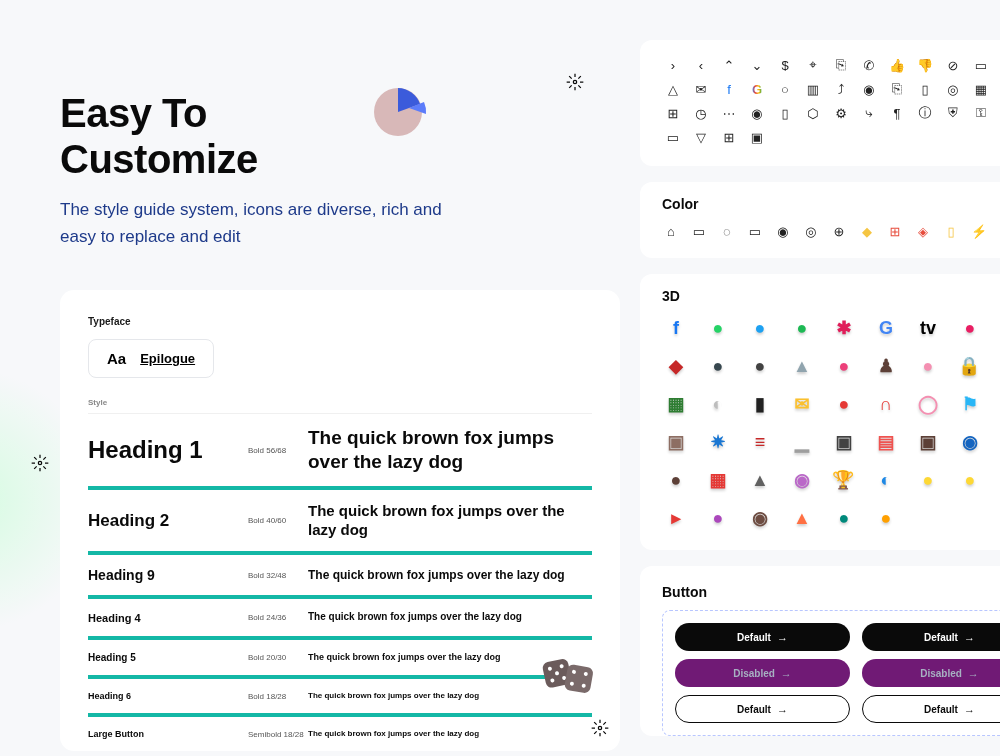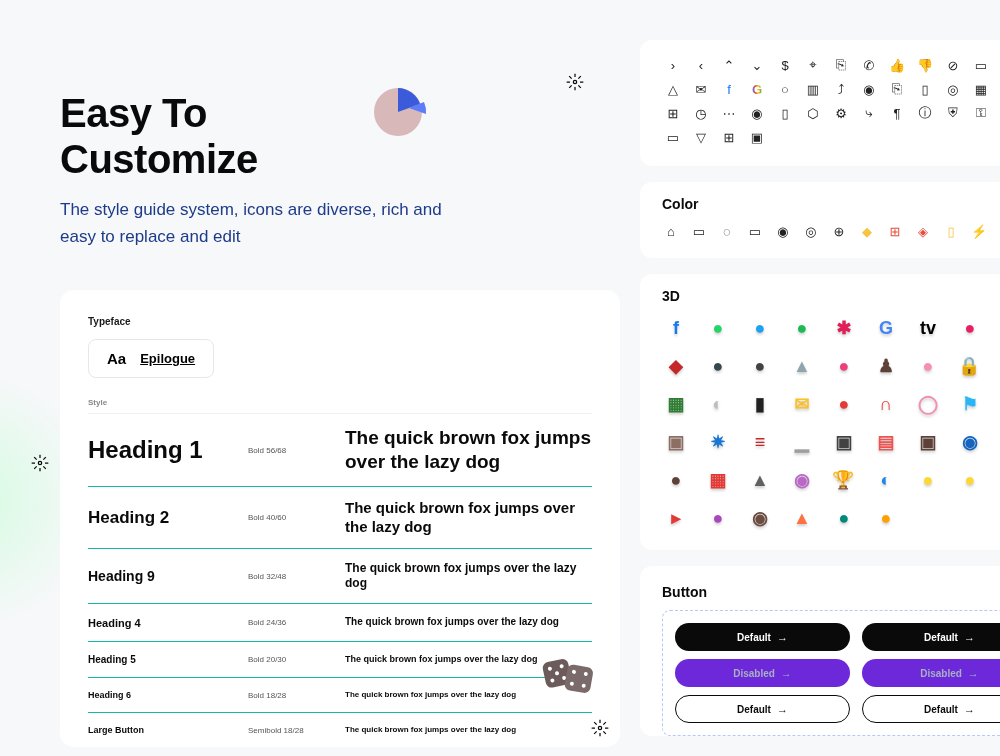--- a/index.html
+++ b/index.html
@@ -36,41 +36,41 @@
   padding: 10px 18px; margin-bottom: 20px;
 }
 .font-chip .aa { font-size: 15px; font-weight: 800; }
 .font-chip .name { font-size: 13px; font-weight: 700; text-decoration: underline; }
 .style-label { font-size: 8px; font-weight: 600; color: #888; margin-bottom: 6px; }
 .type-row {
   display: grid;
   grid-template-columns: 160px 60px 1fr;
   align-items: center;
   padding: 12px 0;
-  border-top: 1px solid #14b8a6;
+  border-top: 4px solid #14b8a6;
 }
 .type-row.first { border-top: 1px solid #f0f0f0; }
 .type-row .hname { font-weight: 800; color: #0a0a0a; }
 .type-row .meta { font-size: 8px; color: #555; }
-.type-row .sample { font-weight: 800; color: #0a0a0a; line-height: 1.25; margin-left: 37px; }
+.type-row .sample { font-weight: 800; color: #0a0a0a; line-height: 1.25; }
 .dice { position: absolute; right: 40px; top: 640px; width: 64px; height: 64px; }
 .green-blob { position: absolute; top: 350px; left: -60px; width: 140px; height: 300px; background: radial-gradient(circle at 20% 50%, rgba(180,255,200,0.5) 0%, rgba(255,255,255,0) 70%); z-index: 0; }
 .right .card { background: #fff; border-radius: 12px; padding: 14px 0 18px 22px; margin-bottom: 16px; margin-right: -50px; overflow: hidden; }
 .icon-grid { display: grid; grid-template-columns: repeat(12, 24px); gap: 2px 4px; }
 .icon-grid .ic { width: 22px; height: 22px; display: flex; align-items: center; justify-content: center; font-size: 13px; color: #222; }
 .section-title { font-size: 14px; font-weight: 800; color: #0a0a0a; margin-bottom: 10px; }
 .color-grid { display: grid; grid-template-columns: repeat(12, 24px); gap: 6px 4px; }
 .color-grid .ci { width: 18px; height: 18px; display: flex; align-items: center; justify-content: center; font-size: 13px; }
 .td-grid { display: grid; grid-template-columns: repeat(8, 32px); gap: 10px 10px; }
 .td-grid .ti { width: 28px; height: 28px; border-radius: 6px; display: flex; align-items: center; justify-content: center; font-size: 18px; }
 .button-card { background: #fff; border-radius: 12px; padding: 18px 0 0 22px; margin-right: -50px; overflow: hidden; }
 .button-frame { border: 1px dashed #b8c6ff; border-radius: 8px; padding: 12px; display: grid; grid-template-columns: 1fr 1fr; gap: 8px 12px; margin-top: 8px; }
 .btn { height: 28px; border-radius: 14px; display: flex; align-items: center; justify-content: center; font-size: 10px; font-weight: 700; gap: 6px; }
 .btn.dark { background: #0a0a0a; color: #fff; }
-.btn.disabled { background: #6d28d9; color: #a7b1c2; }
+.btn.disabled { background: #701a75; color: #a7b1c2; }
 .btn.outline { background: #fff; border: 1px solid #0a0a0a; color: #0a0a0a; }
 .btn .arr { font-size: 11px; }
 </style>
 </head>
 <body>
 
 <div class="green-blob"></div>
 
 <div class="page">
   <div class="left">

